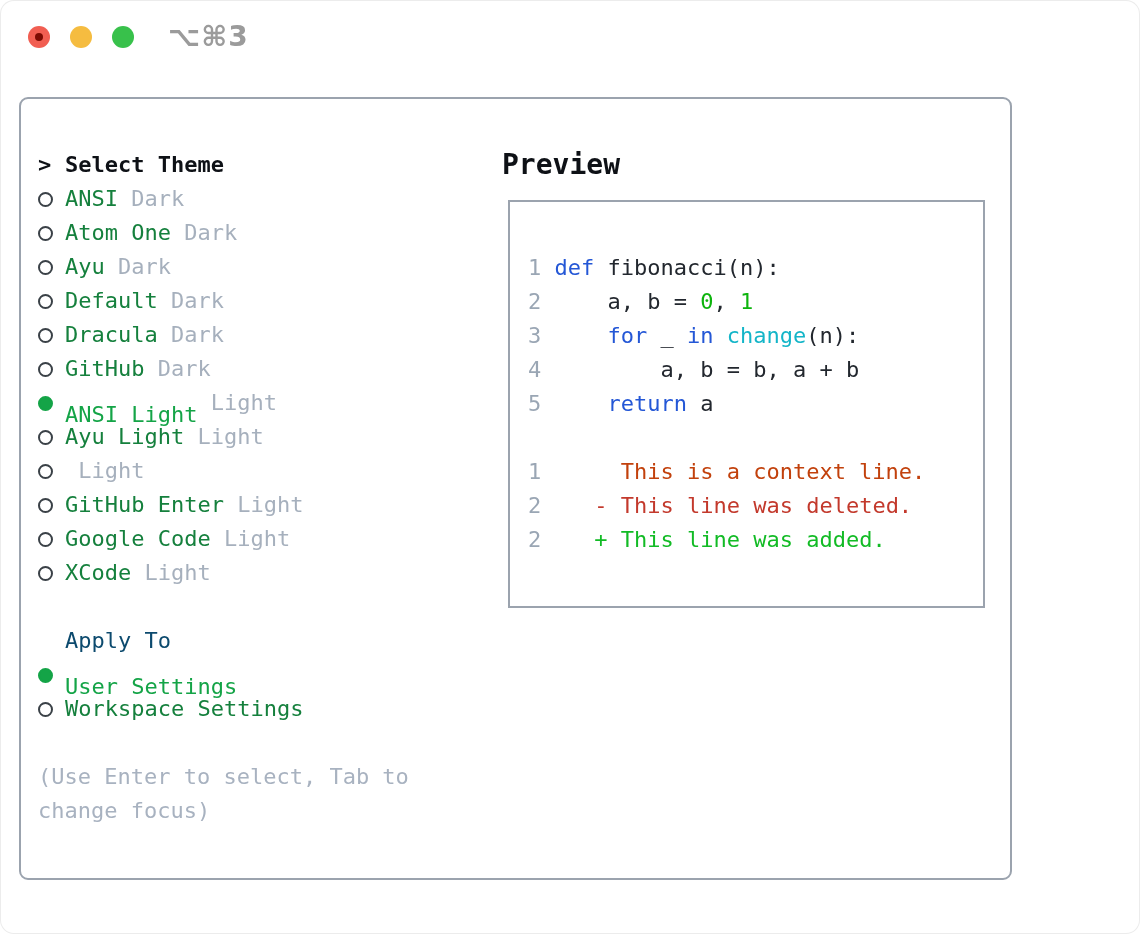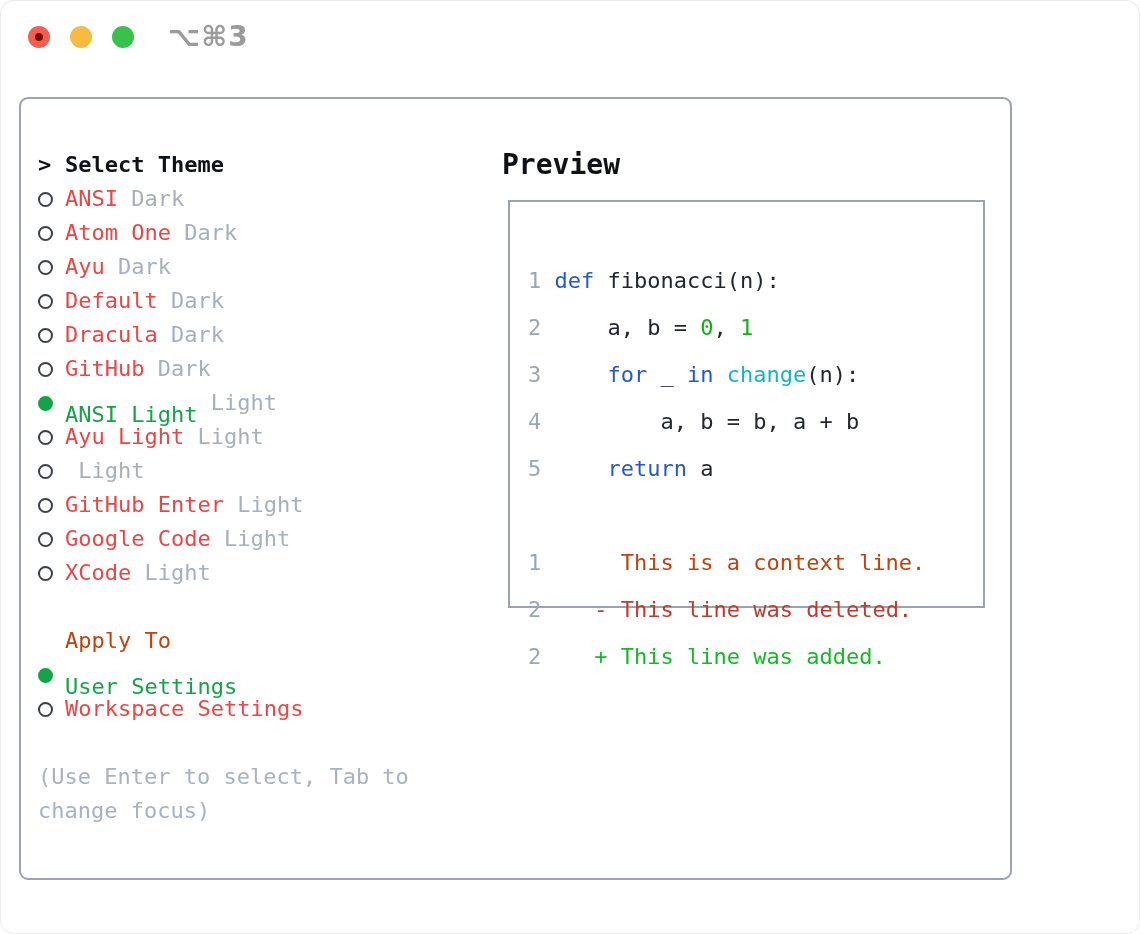--- a/index.html
+++ b/index.html
@@ -46,38 +46,38 @@
   }
   .row { height: 34px; display: flex; align-items: center; white-space: pre; }
   .caret { display: inline-block; width: 27px; font-weight: bold; color: #0e1116; }
   .hdr { font-weight: bold; color: #0e1116; }
   .prefix { display: inline-flex; width: 27px; align-items: center; }
   .radio {
     width: 15px; height: 15px; border-radius: 50%;
     border: 2px solid #3a4147; background: transparent;
   }
   .radio.sel { background: #14a447; border-color: #14a447; }
-  .name { color: #ef4444; }
+  .name { color: #15803d; }
   .row.selected .name { color: #14a447; margin-top: 24px; }
   .variant { color: #a6b0bd; }
-  .apply-hdr { color: #c2410c; }
+  .apply-hdr { color: #0c4a6e; }
   .help { color: #a8b2c0; }
 
   
   .preview-label {
     position: absolute; left: 481px; top: 49px;
     font-size: 28px; line-height: 34px; font-weight: bold; color: #0e1116;
   }
   .preview-box {
     position: absolute; left: 487px; top: 101px; width: 477px; height: 408px;
     border: 2px solid #9ba3ae; background: #fff;
     padding: 49px 0 0 18px;
     font-size: 22px; line-height: 34px;
   }
-  .code-line { white-space: pre; height: 34px; margin-top: 13px; }
+  .code-line { white-space: pre; height: 34px; }
   .lnum { display: inline-block; width: 2ch; color: #9aa6b4; }
   .c-fg  { color: #22272e; }
   .c-kw  { color: #2457d6; }
   .c-fn  { color: #13b5c8; }
   .c-num { color: #0db40d; }
   .c-ctx { color: #c2410c; }
   .c-del { color: #c3392c; }
   .c-add { color: #12bb25; }
 </style>
 </head>

